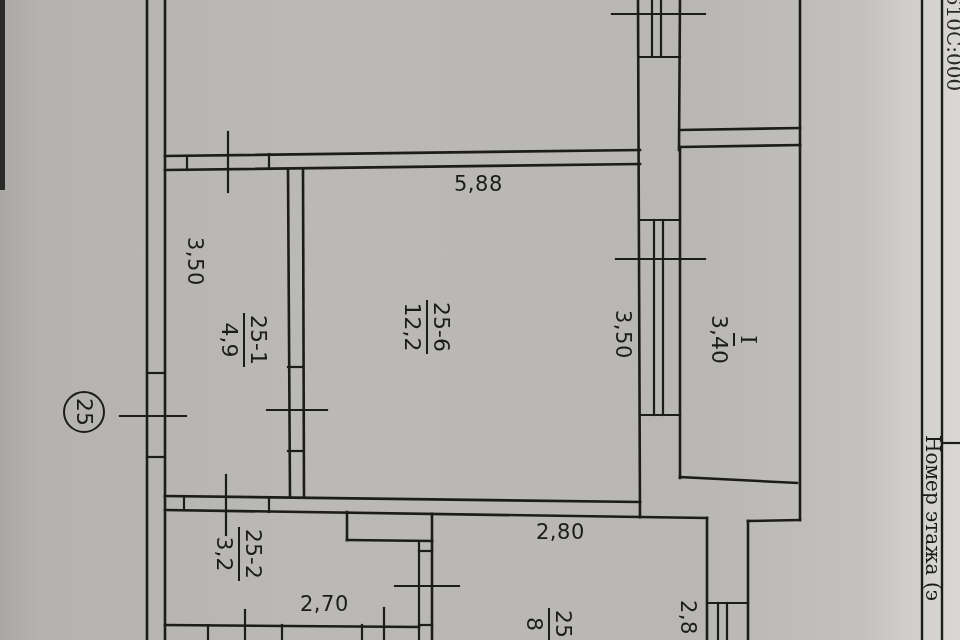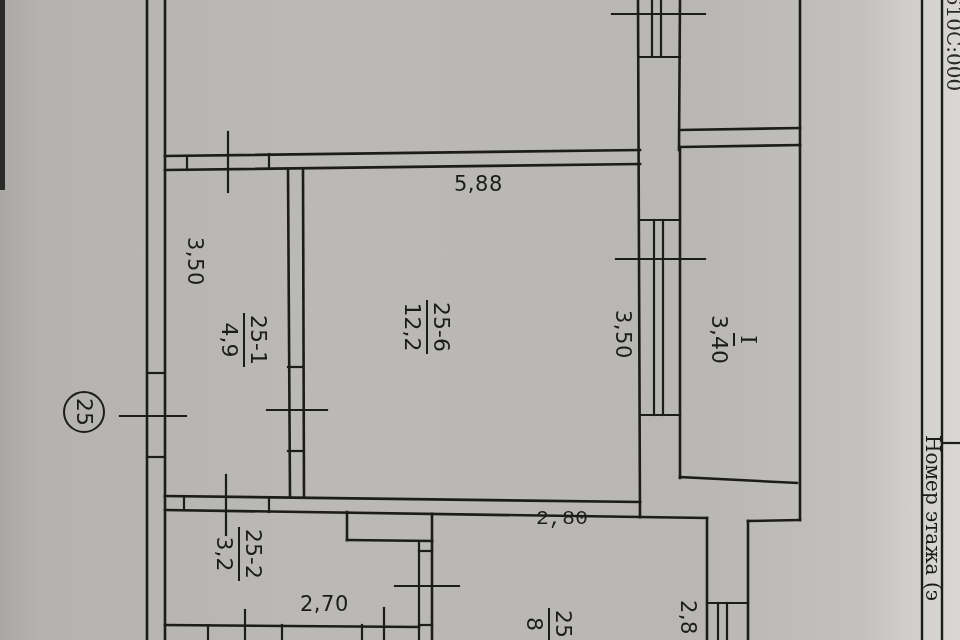--- a/index.html
+++ b/index.html
@@ -164,21 +164,21 @@
 </div>
 
 <div class="frac" style="left:760px; top:315px;">
   <span class="num num-serif">I</span>
   <span class="den den-sans">3,40</span>
 </div>
 
 <div class="lbl" style="left:205px; top:237px;">3,50</div>
 <div class="lbl" style="left:633px; top:310px;">3,50</div>
 <div class="lbl" style="left:454px; top:174px; transform:none;">5,88</div>
-<div class="lbl" style="left:536px; top:508px; transform:none;font-family:Liberation Mono, monospace;">2,80</div>
+<div class="lbl" style="left:536px; top:522px; transform:none;">2,80</div>
 <div class="lbl" style="left:300px; top:594px; transform:none;">2,70</div>
 <div class="lbl" style="left:698px; top:600px;">2,8</div>
 
 <div class="circle-label">
   <span>25</span>
 </div>
 
 <div class="side-text">Номер этажа (э</div>
 <div class="side-code">6610С:000</div>
 

